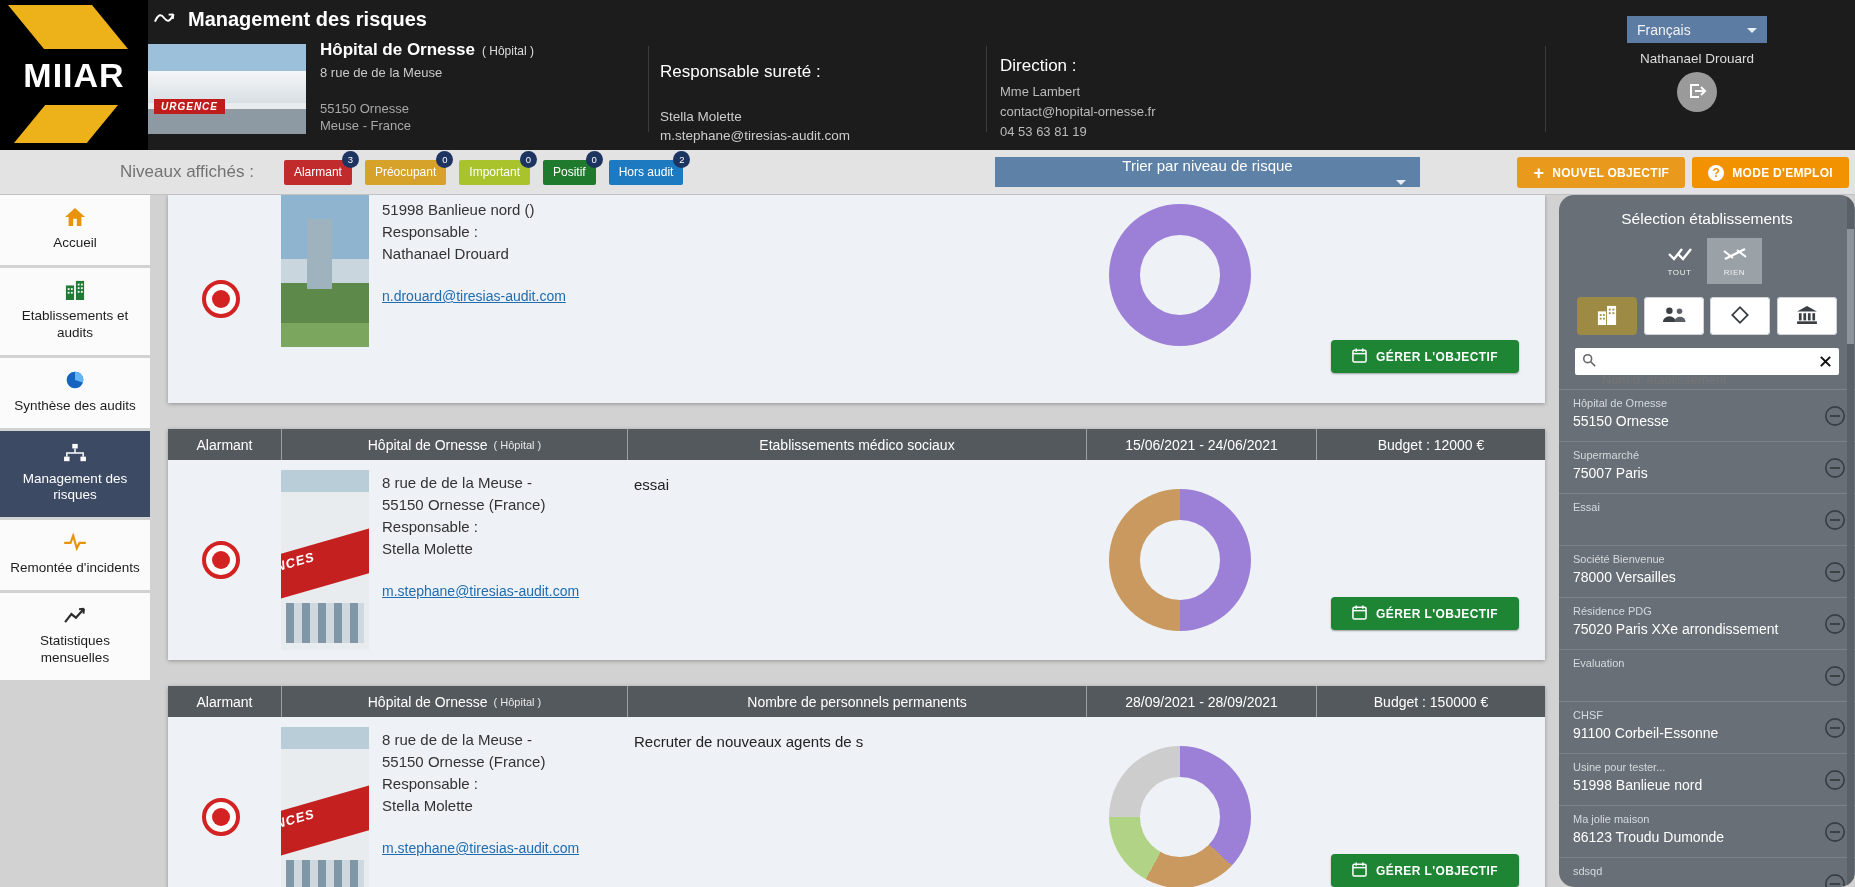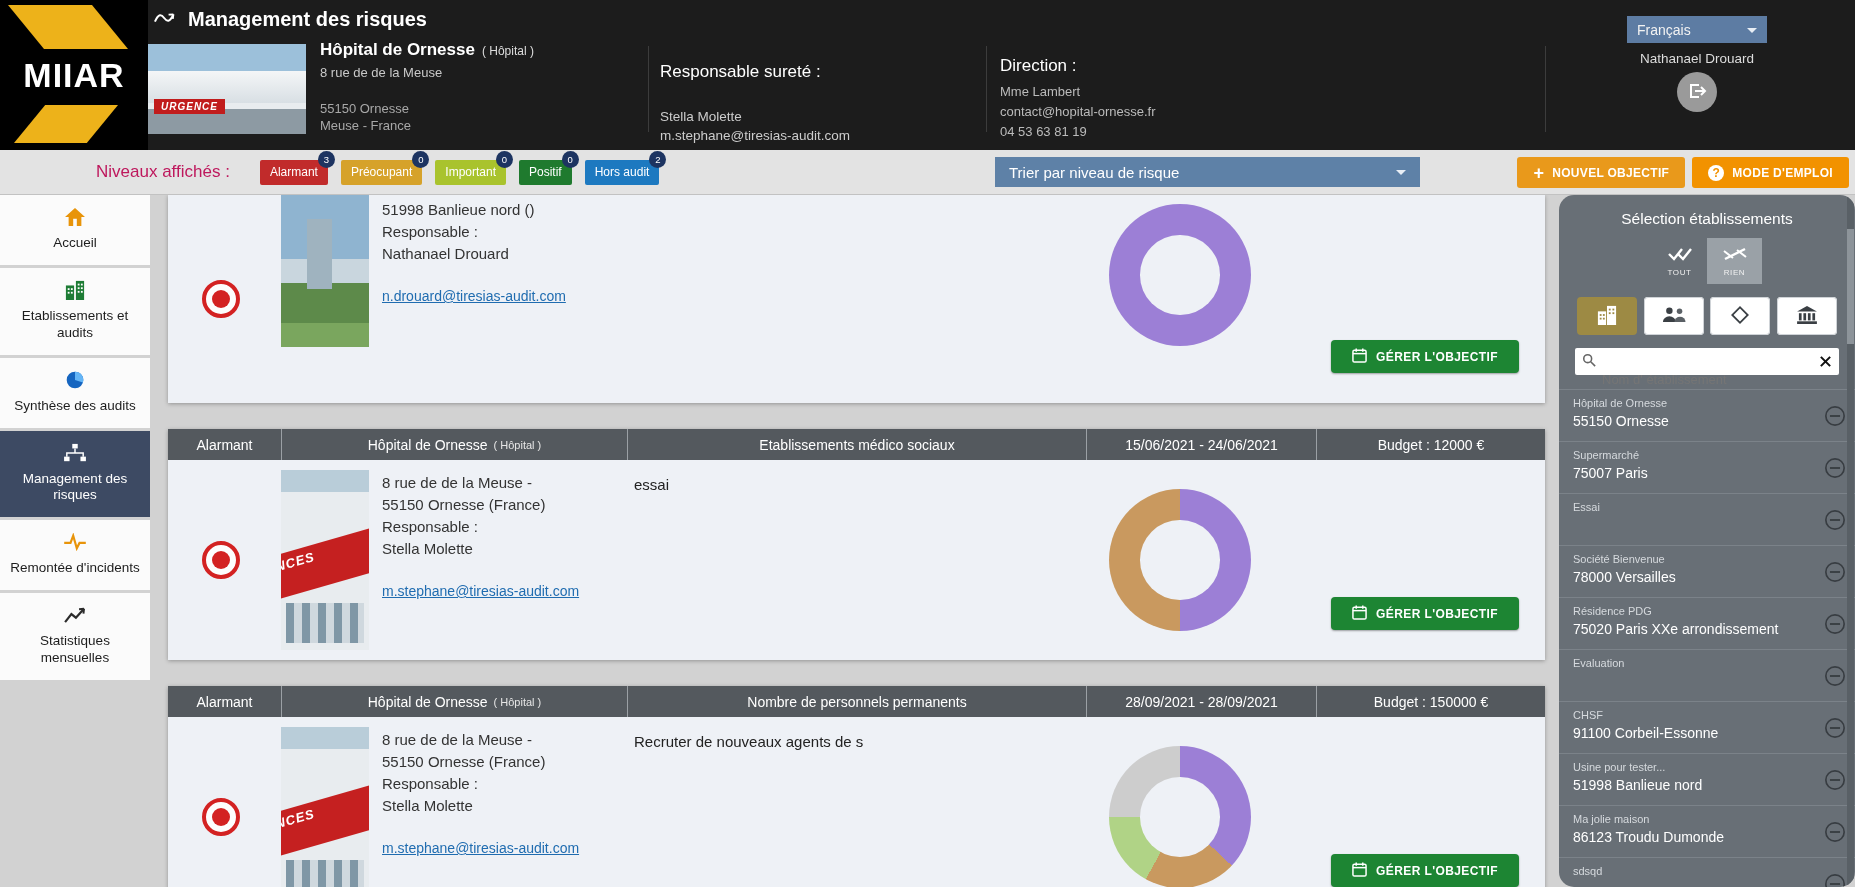--- a/index.html
+++ b/index.html
@@ -41,27 +41,27 @@
   .lang { position:absolute; left:1627px; top:16px; width:140px; height:27px; background:#5d7ca3;
           display:flex; align-items:center; padding:0 10px; font-size:14px; color:#f2f2f2; cursor:pointer; }
   .caret-down { margin-left:auto; width:0; height:0; border:5px solid transparent; border-top-color:#e8eef5; margin-top:6px; }
   .user { position:absolute; left:1627px; top:51px; width:140px; text-align:center; font-size:13.5px; color:#ddd; }
   .logout { position:absolute; left:1677px; top:72px; width:40px; height:40px; border-radius:50%;
             background:#9a9a9a; border:none; display:flex; align-items:center; justify-content:center; cursor:pointer; }
 
   
   .filterbar { position:absolute; top:150px; left:0; right:0; height:45px; background:#e3e3e3;
                border-bottom:1px solid #c2c2c2; display:flex; align-items:center; }
-  .fb-label { margin-left:96px; font-size:17px; color:#be185d; }
+  .fb-label { margin-left:120px; font-size:17px; color:#737373; }
   .chips { display:flex; gap:13px; margin-left:30px; }
   .chip { position:relative; color:#fff; font-size:12px; padding:5px 10px 6px; border-radius:2px; cursor:pointer; }
   .chip .badge { position:absolute; top:-9px; right:-7px; width:17px; height:17px; border-radius:50%;
                  background:#1d3461; color:#fff; font-size:9.5px; display:flex; align-items:center; justify-content:center; }
   .sort-dd { position:absolute; left:995px; top:7px; width:425px; height:30px; background:#5e81a7; color:#fff;
-             display:flex; align-items:center; padding:0 14px; font-size:15px; cursor:pointer; }
+             display:flex; align-items:center; padding:0 14px; font-size:15px; cursor:pointer;flex-direction:column; }
   .fb-actions { position:absolute; right:6px; top:7px; display:flex; gap:7px; }
   .btn-orange { height:31px; background:#e9991b; color:#fff; border:none; border-radius:3px; padding:0 16px;
                 font-size:12px; font-weight:bold; text-transform:uppercase; letter-spacing:.3px;
                 display:flex; align-items:center; gap:8px; cursor:pointer; font-family:inherit; }
   .btn-orange.alt { background:#f29200; }
   .plus { font-size:18px; font-weight:bold; line-height:1; }
   .qmark { width:16px; height:16px; border-radius:50%; background:#fff; color:#f29200; font-weight:bold;
            font-size:12px; display:flex; align-items:center; justify-content:center; }
 
   

